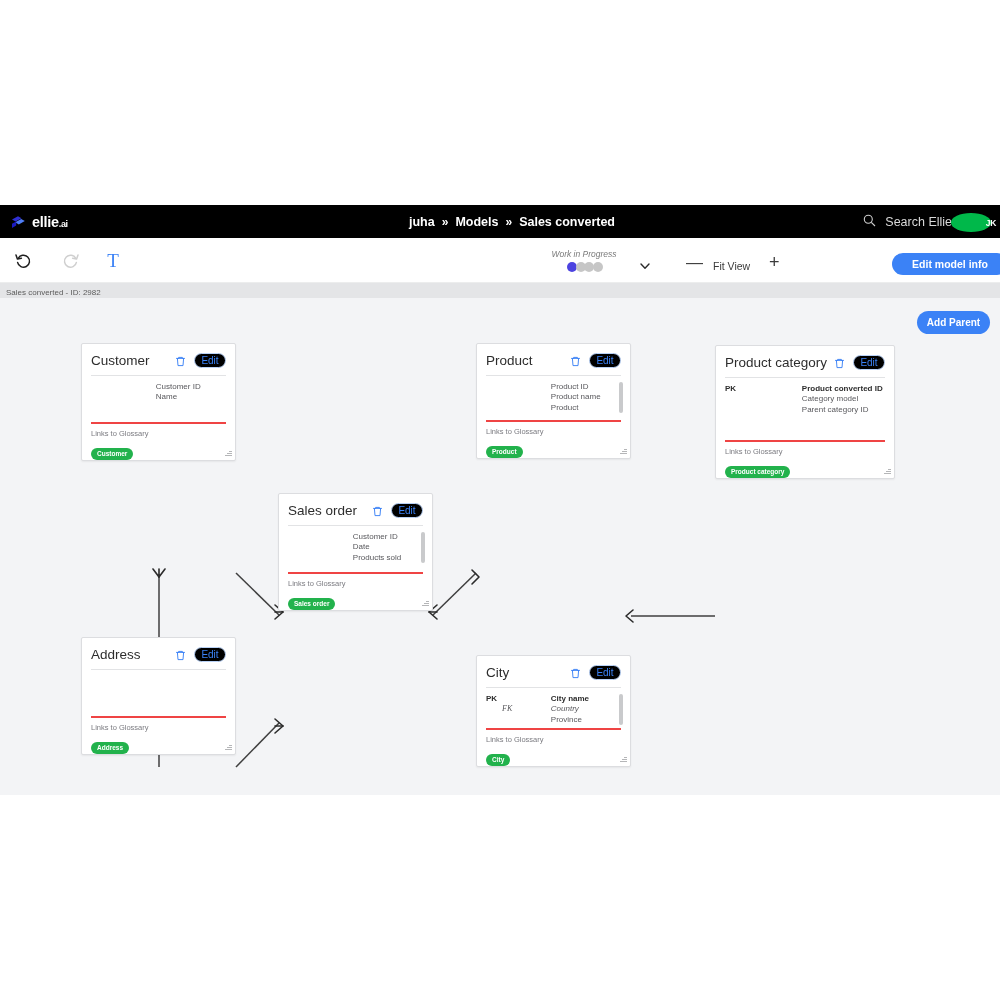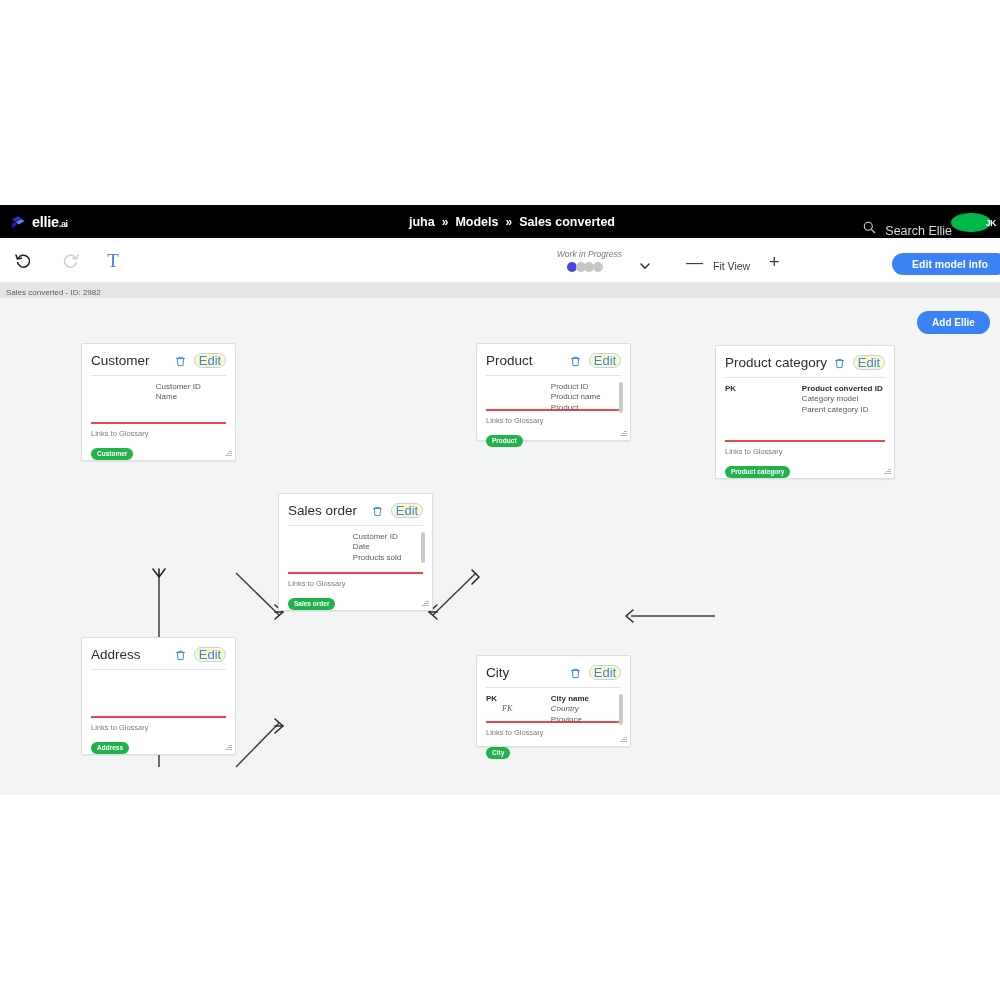--- a/index.html
+++ b/index.html
@@ -39,21 +39,21 @@
     position: absolute; left: 0; top: 0; width: 1000px; height: 33px;
     display: flex; align-items: center; justify-content: center;
     gap: 7px;
     padding-left: 24px;
   }
   .bc-item { color: #ffffff; font-size: 12.5px; font-weight: bold; }
   .bc-sep { color: #ffffff; font-size: 12px; font-weight: bold; }
 
   .search-wrap {
     position: absolute; right: 48px; top: 0; height: 33px;
-    display: flex; align-items: flex-end; gap: 9px;
+    display: flex; align-items: center; gap: 9px;
   }
   .search-ph { color: #d9d9d9; font-size: 12.5px; }
   .avatar {
     position: absolute; right: 9px; top: 8px;
     width: 19px; height: 19px; border-radius: 50%;
     background: #00b84a;
     color: #ffffff; font-size: 8.5px; font-weight: bold;
     display: flex; align-items: center; justify-content: center;
     letter-spacing: -0.2px;
     padding-left: 40px;
@@ -71,21 +71,21 @@
     width: 22px; height: 22px;
     display: flex; align-items: center; justify-content: center;
     cursor: pointer;
   }
   .tb-undo { left: 12px; }
   .tb-redo { left: 60px; }
   .tb-text { left: 102px; color: #3b82f6; font-size: 19px; font-family: "Liberation Serif", serif; }
   .status-block { position: absolute; left: 546px; top: 11px; width: 76px; }
   .status-label {
     color: #7a7a7a; font-size: 8.5px; font-style: italic;
-    text-align: right; margin-bottom: 3px; white-space: nowrap;
+    text-align: center; margin-bottom: 3px; white-space: nowrap;
   }
   .dots { display: flex; align-items: center; justify-content: center; }
   .dot { width: 10px; height: 10px; border-radius: 50%; background: #c6c6c6; margin-right: -1.5px; }
   .dot.on { background: #4c43e0; }
   .chev {
     position: absolute; left: 638px; top: 21px;
     width: 14px; height: 14px; cursor: pointer;
   }
 
   .zoom-minus { position: absolute; left: 686px; top: 18px; font-size: 17px; color: #3b3b3b; cursor: pointer; line-height: 14px; }
@@ -147,22 +147,22 @@
     padding: 9px 9px 0 9px;
     position: relative;
   }
   .ent-title {
     font-size: 13.5px; color: #2d2d2d; font-weight: normal;
     flex: 1; white-space: nowrap; overflow: hidden;
   }
   .ent-trash { width: 13px; height: 13px; margin-right: 7px; cursor: pointer; flex: none; }
   .ent-edit {
     border: 1px solid #b9d2f7; border-radius: 9px;
-    color: #3b82f6; background: #fef9c3;
-    font-size: 13px; font-family: "Liberation Sans", sans-serif;
+    color: #3b82f6; background: #000000;
+    font-size: 10px; font-family: "Liberation Sans", sans-serif;
     padding: 2px 0; width: 32px; height: 15px;
     cursor: pointer; flex: none;
     display: flex; align-items: center; justify-content: center;
   }
   .ent-body {
     margin: 7px 9px 0 9px;
     border-top: 1px solid #e2e3e5;
     padding-top: 6px;
     position: relative;
     flex: 1;
@@ -282,21 +282,21 @@
 
     <button class="btn-pill btn-export">Export</button>
     <button class="btn-pill btn-editinfo">Edit model info</button>
   </div>
 
   <div class="subbar">
     <span class="subbar-text">Sales converted - ID: 2982</span>
   </div>
 
   <div class="canvas">
-    <button class="btn-addentity">Add Ellie</button>
+    <button class="btn-addentity">Add Parent</button>
 
     <svg class="edges" viewBox="0 0 1000 497">
       <g stroke="#3f3f3f" stroke-width="1.5" fill="none">
 
         <line x1="159" y1="276" x2="159" y2="469"></line>
 
         <line x1="236" y1="275" x2="279" y2="317"></line>
 
         <line x1="476" y1="275" x2="433" y2="317"></line>
 
@@ -346,21 +346,21 @@
               </div>
             </div>
           </div>
           <div class="ent-foot"><div class="glossary-label">Links to Glossary</div><span class="glossary-chip">Customer</span></div>
           <div class="resize-h">
             <span></span>
             <span></span>
             <span></span>
           </div>
         </div>
-        <div class="entity" style="left: 476px; top: 45px; width: 155px; height: 98px;">
+        <div class="entity" style="left: 476px; top: 45px; width: 155px; height: 116px;">
           <div class="ent-head">
             <div class="ent-title">Product</div>
             <span class="ent-trash"><svg width="13" height="13" viewBox="0 0 13 13">
                 <path d="M2.5 3.4 h8 M4.6 3.4 v-1 h3.8 v1 M3.4 3.4 l0.6 7.2 h5 l0.6 -7.2" fill="none" stroke="#3b82f6" stroke-width="0.95" stroke-linecap="round" stroke-linejoin="round"></path>
               </svg></span>
             <button class="ent-edit">Edit</button>
           </div>
           <div class="ent-body">
             <div class="attr-grid">
               <div class="attr-keys"></div>
@@ -446,21 +446,21 @@
               <div class="attr-names"></div>
             </div>
           </div>
           <div class="ent-foot"><div class="glossary-label">Links to Glossary</div><span class="glossary-chip">Address</span></div>
           <div class="resize-h">
             <span></span>
             <span></span>
             <span></span>
           </div>
         </div>
-        <div class="entity" style="left: 476px; top: 357px; width: 155px; height: 92px;">
+        <div class="entity" style="left: 476px; top: 357px; width: 155px; height: 112px;">
           <div class="ent-head">
             <div class="ent-title">City</div>
             <span class="ent-trash"><svg width="13" height="13" viewBox="0 0 13 13">
                 <path d="M2.5 3.4 h8 M4.6 3.4 v-1 h3.8 v1 M3.4 3.4 l0.6 7.2 h5 l0.6 -7.2" fill="none" stroke="#3b82f6" stroke-width="0.95" stroke-linecap="round" stroke-linejoin="round"></path>
               </svg></span>
             <button class="ent-edit">Edit</button>
           </div>
           <div class="ent-body">
             <div class="attr-grid">
               <div class="attr-keys">

